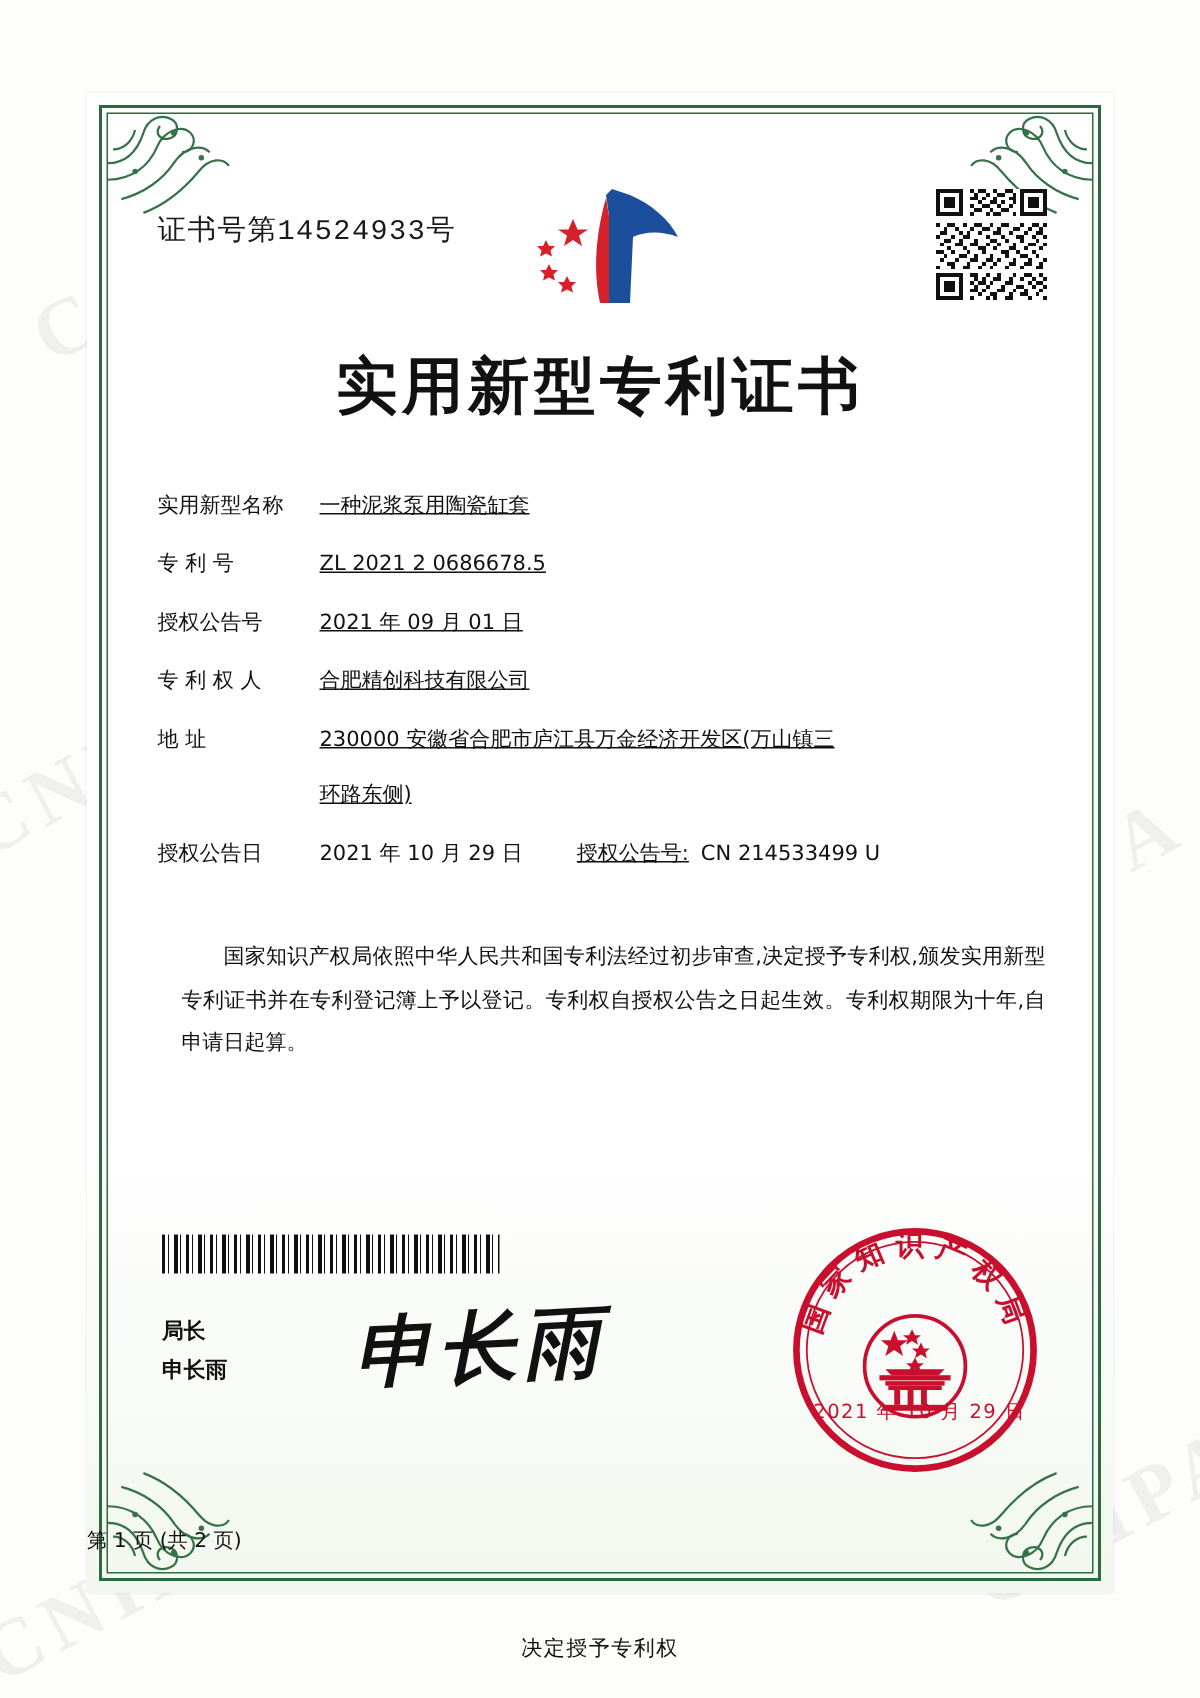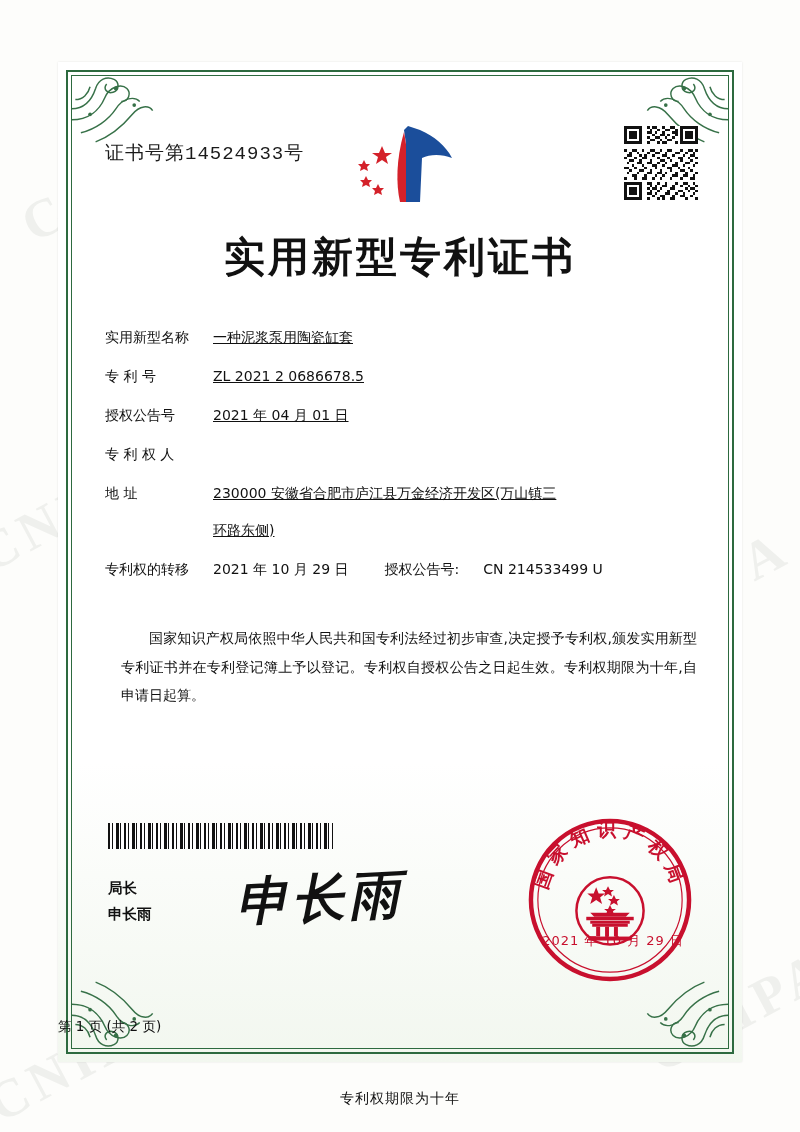--- a/index.html
+++ b/index.html
@@ -80,21 +80,21 @@
     width:92px;flex:0 0 92px;
     display:flex;justify-content:space-between;
     letter-spacing:0;
     white-space:nowrap;
   }
   .lab.wide{width:108px;flex:0 0 108px;}
   .val{flex:1;text-decoration:underline;}
   .val .line2{margin-top:23px;display:block;}
   .row-inline{display:flex;align-items:flex-start;margin-bottom:23px;}
   .gap{width:36px;flex:0 0 36px;}
-  .lab2{white-space:nowrap;margin-right:24px;}
+  .lab2{white-space:nowrap;margin-right:8px;text-decoration:underline;}
   
   .paras{
     position:absolute;left:47px;top:562px;width:592px;
     font-size:14px;color:#111;line-height:2.05;
     text-align:justify;
     font-family:"DejaVu Sans","Liberation Sans",sans-serif;
   }
   .paras p{margin:0 0 2px 16px;text-indent:28px;}
   
   .barcode{
@@ -401,37 +401,38 @@
     </div>
 
 
     <div class="row">
       <div class="lab wide">专 利 号</div>
       <div class="val">ZL 2021 2 0686678.5</div>
     </div>
 
     <div class="row">
       <div class="lab wide">授权公告号</div>
-      <div class="val">2021 年 04 月 01 日</div>
+      <div class="val">2021 年 09 月 01 日</div>
     </div>
 
     <div class="row">
       <div class="lab wide">专 利 权 人</div>
+      <div class="val">合肥精创科技有限公司</div>
     </div>
 
     <div class="row">
       <div class="lab wide">地 址</div>
       <div class="val">
         <span>230000 安徽省合肥市庐江县万金经济开发区(万山镇三</span>
         <span class="line2">环路东侧)</span>
       </div>
     </div>
 
     <div class="row-inline">
-      <div class="lab wide">专利权的转移</div>
+      <div class="lab wide">授权公告日</div>
       <div>2021 年 10 月 29 日</div>
       <div class="gap"></div>
       <div class="lab2">授权公告号:</div>
       <div>CN 214533499 U</div>
     </div>
 
   </div>
 
   <div class="paras">
     <p>国家知识产权局依照中华人民共和国专利法经过初步审查,决定授予专利权,颁发实用新型专利证书并在专利登记簿上予以登记。专利权自授权公告之日起生效。专利权期限为十年,自申请日起算。</p>
@@ -472,13 +473,13 @@
         <path d="M-20 2 h40 l-4 4 h-32 z"></path>
       </g>
     </g>
     <polygon points="85,150 90,158 82,158" fill="none"></polygon>
   </svg>
   <div class="seal-date">2021 年 10 月 29 日</div>
 
   <div class="page-no">第 1 页 (共 2 页)</div>
 </div>
 
-<div class="footnote">专利权期限为十年</div>
+<div class="footnote">决定授予专利权</div>
 
 </body></html>

